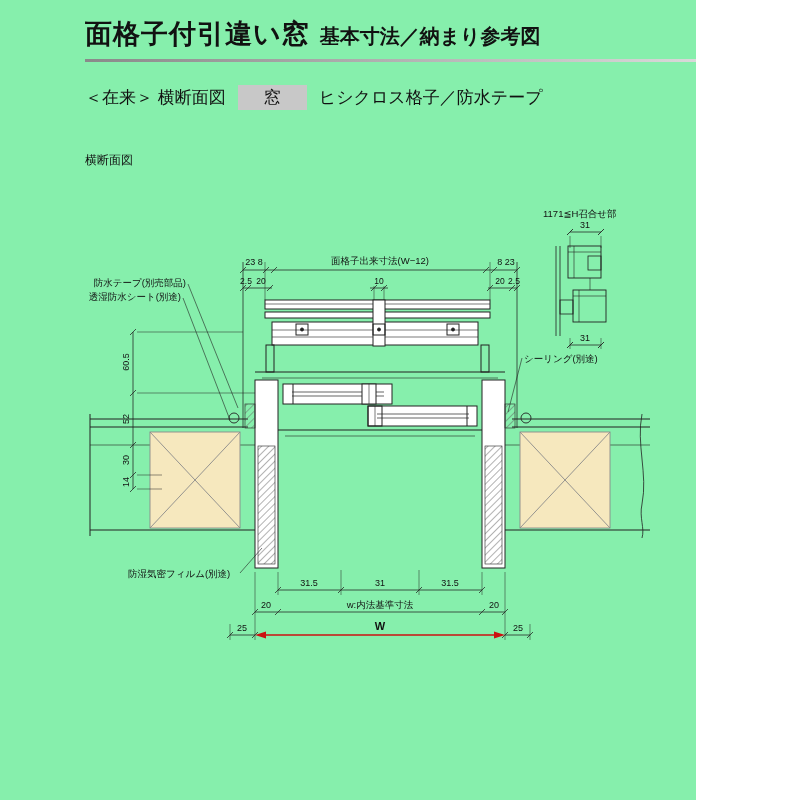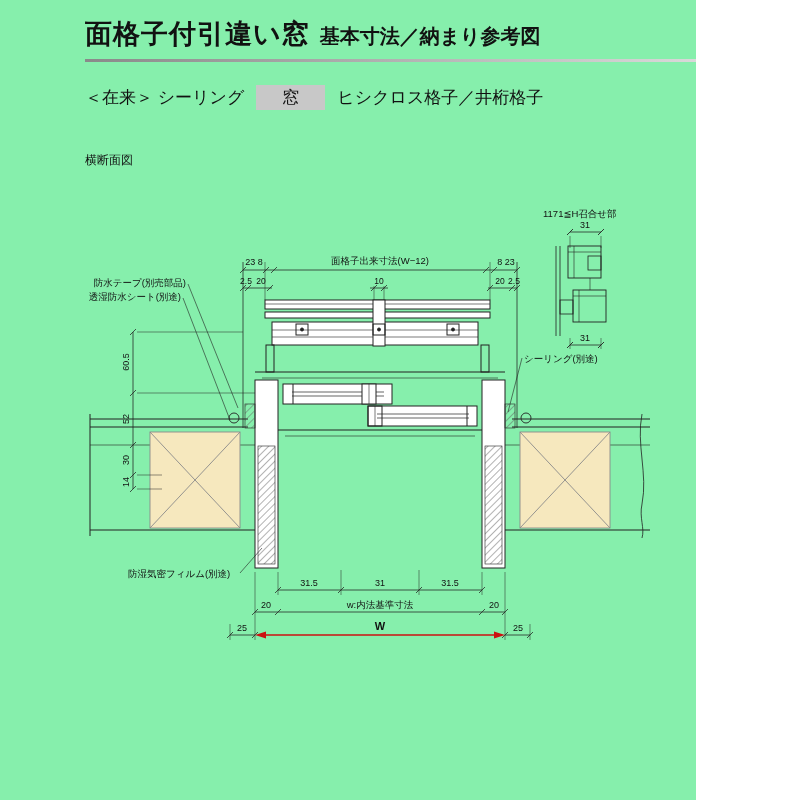--- a/index.html
+++ b/index.html
@@ -26,21 +26,21 @@
 <div class="page">
 
   <header>
     <h1>
       <span class="t-main">面格子付引違い窓</span><span class="t-sub">基本寸法／納まり参考図</span>
     </h1>
     <div class="rule"></div>
   </header>
 
   <div class="spec-row">
-    <span>＜在来＞ シーリング</span><span class="hl">窓</span><span>ヒシクロス格子／井桁格子</span>
+    <span>＜在来＞ 横断面図</span><span class="hl">窓</span><span>ヒシクロス格子／防水テープ</span>
   </div>
 
   <div class="sec-label">横断面図</div>
 
   <svg width="800" height="800" viewBox="0 0 800 800">
     <defs>
       <pattern id="hatch" patternUnits="userSpaceOnUse" width="5" height="5" patternTransform="rotate(45)">
         <line x1="0" y1="0" x2="0" y2="5" stroke="#666" stroke-width="1"></line>
       </pattern>
     </defs>

